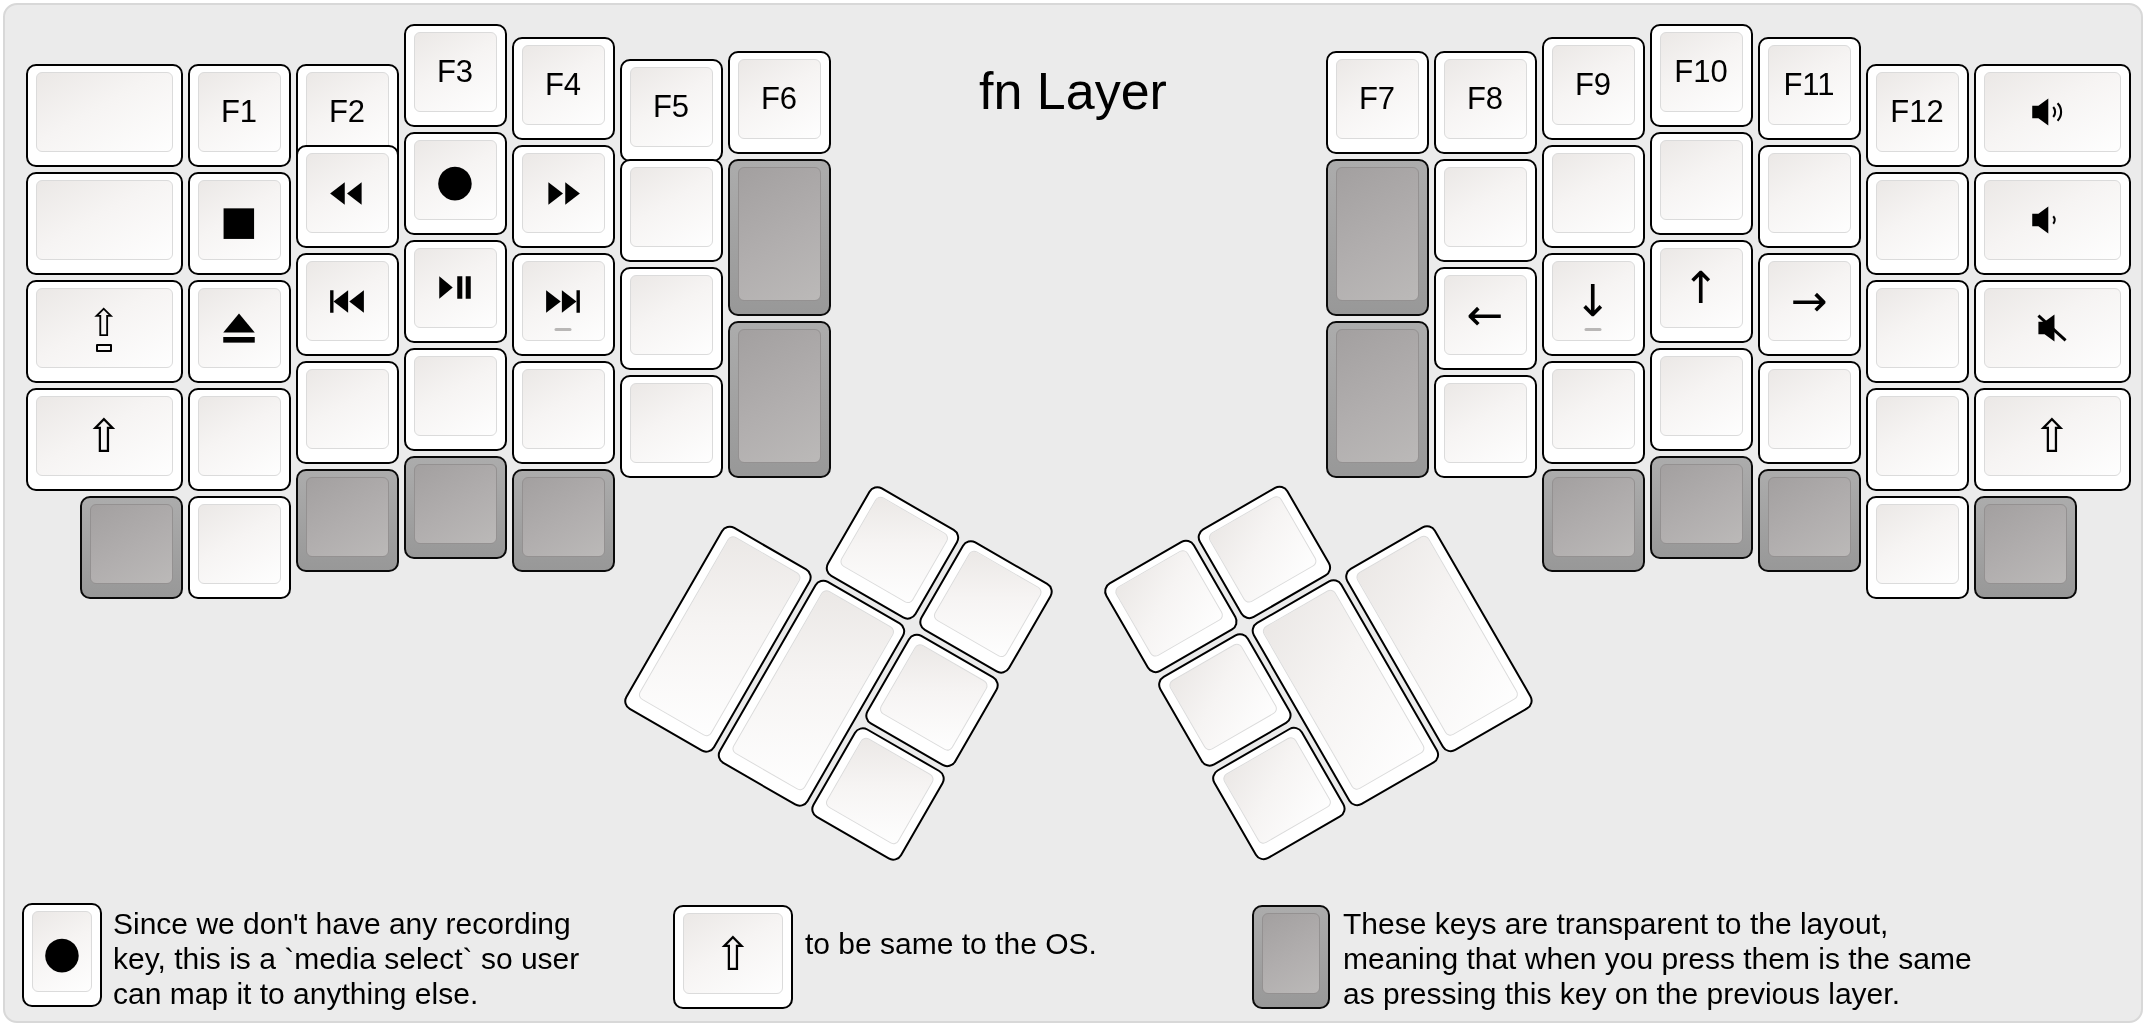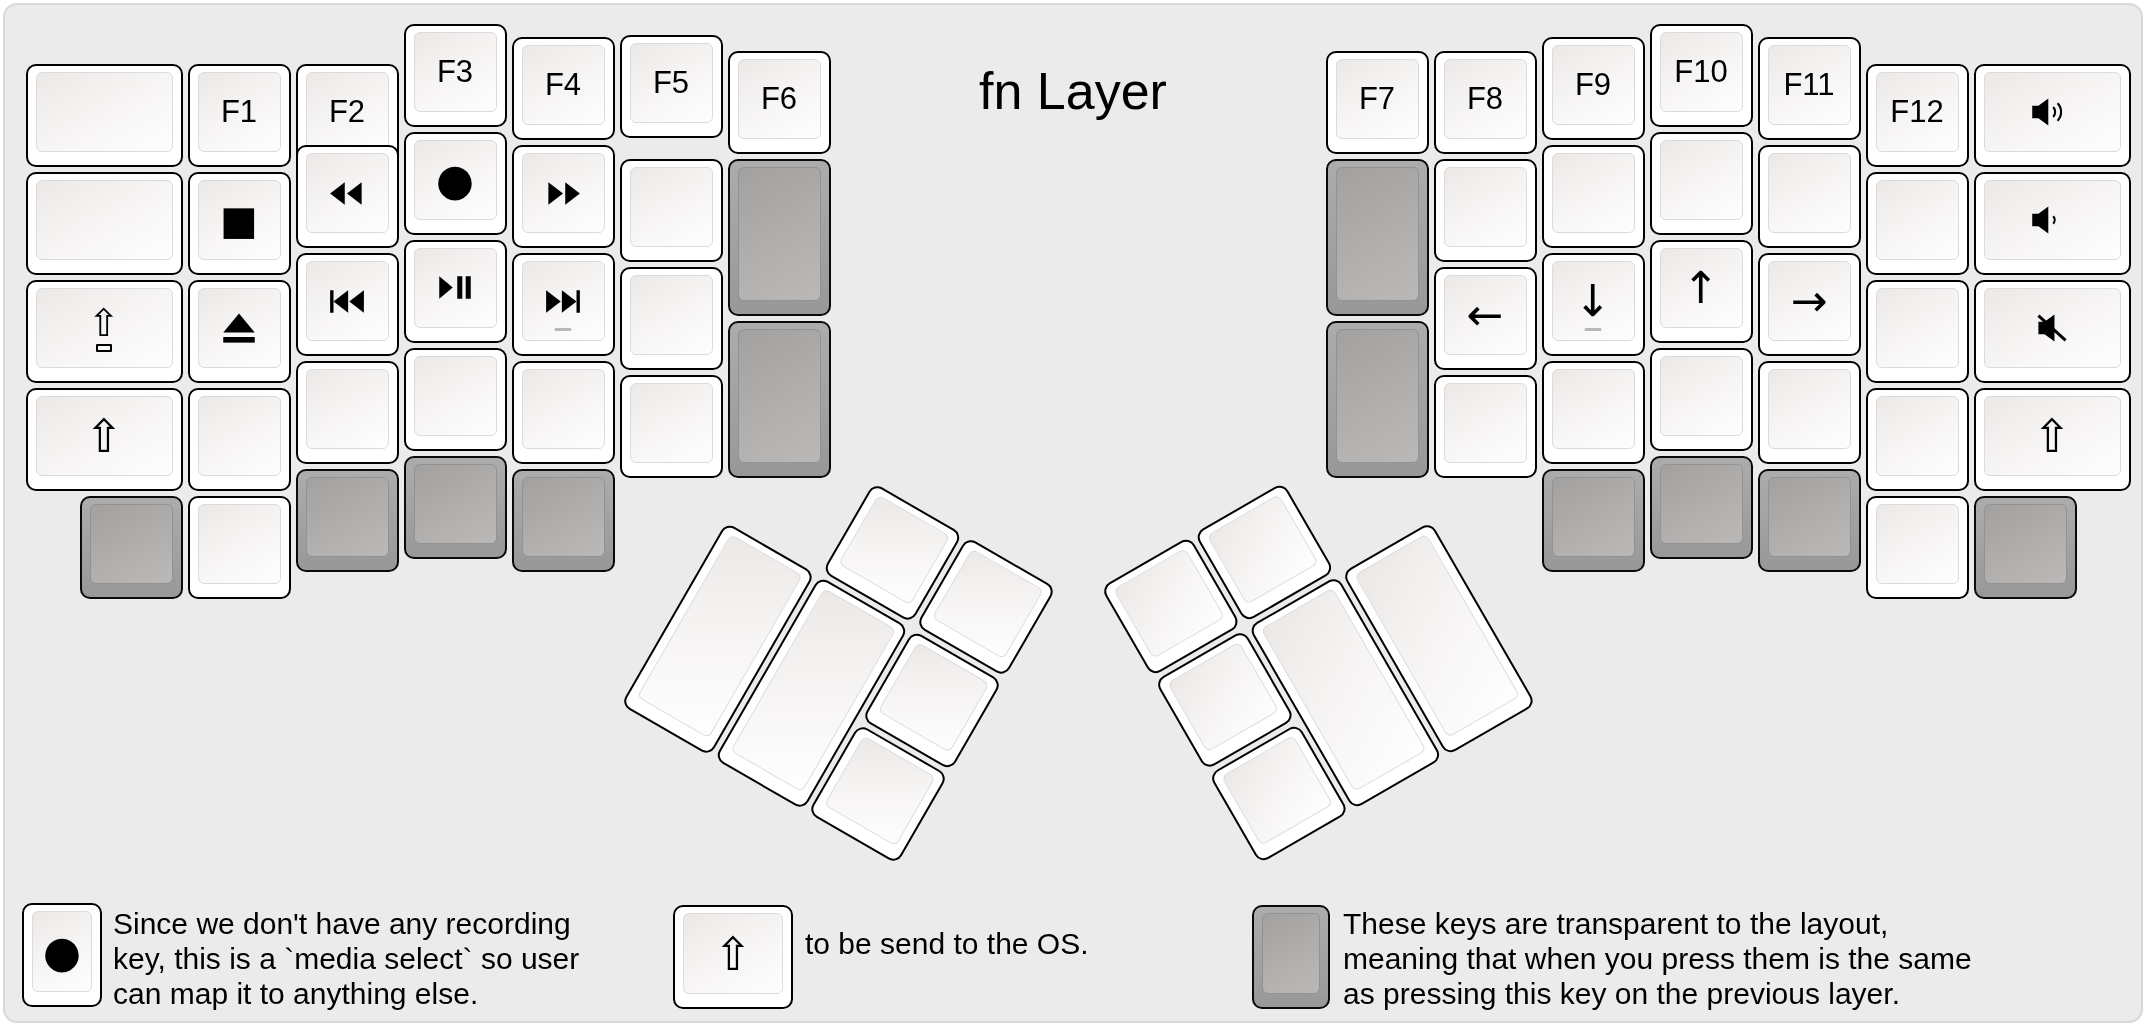--- a/index.html
+++ b/index.html
@@ -172,21 +172,21 @@
             </svg>
             <span class="homing-bar"></span>
           </div>
         </div>
         <div class="key white" style="left: 506.5px; top: 356px; width: 103px; height: 103px;">
           <div class="cap"></div>
         </div>
         <div class="key grey" style="left: 506.5px; top: 464px; width: 103px; height: 103px;">
           <div class="cap"></div>
         </div>
-        <div class="key white" style="left: 614.5px; top: 30px; width: 103px; height: 103px;">
+        <div class="key white" style="left: 614.5px; top: 54px; width: 103px; height: 103px;">
           <div class="cap">
             <span class="flab">F5</span>
           </div>
         </div>
         <div class="key white" style="left: 614.5px; top: 153.5px; width: 103px; height: 103px;">
           <div class="cap"></div>
         </div>
         <div class="key white" style="left: 614.5px; top: 261.5px; width: 103px; height: 103px;">
           <div class="cap"></div>
         </div>
@@ -392,21 +392,21 @@
         <div>key, this is a `media select` so user</div>
         <div>can map it to anything else.</div>
       </div>
 
       <div class="key white legend-key lk2">
         <div class="cap">
             <span class="glyph g-shift">⇧</span>
           </div>
       </div>
       <div class="legend-text lt2">
-        <div>to be send to the OS.</div>
+        <div>to be same to the OS.</div>
       </div>
 
       <div class="key grey legend-key lk3">
         <div class="cap"></div>
       </div>
       <div class="legend-text lt3">
         <div>These keys are transparent to the layout,</div>
         <div>meaning that when you press them is the same</div>
         <div>as pressing this key on the previous layer.</div>
       </div>

